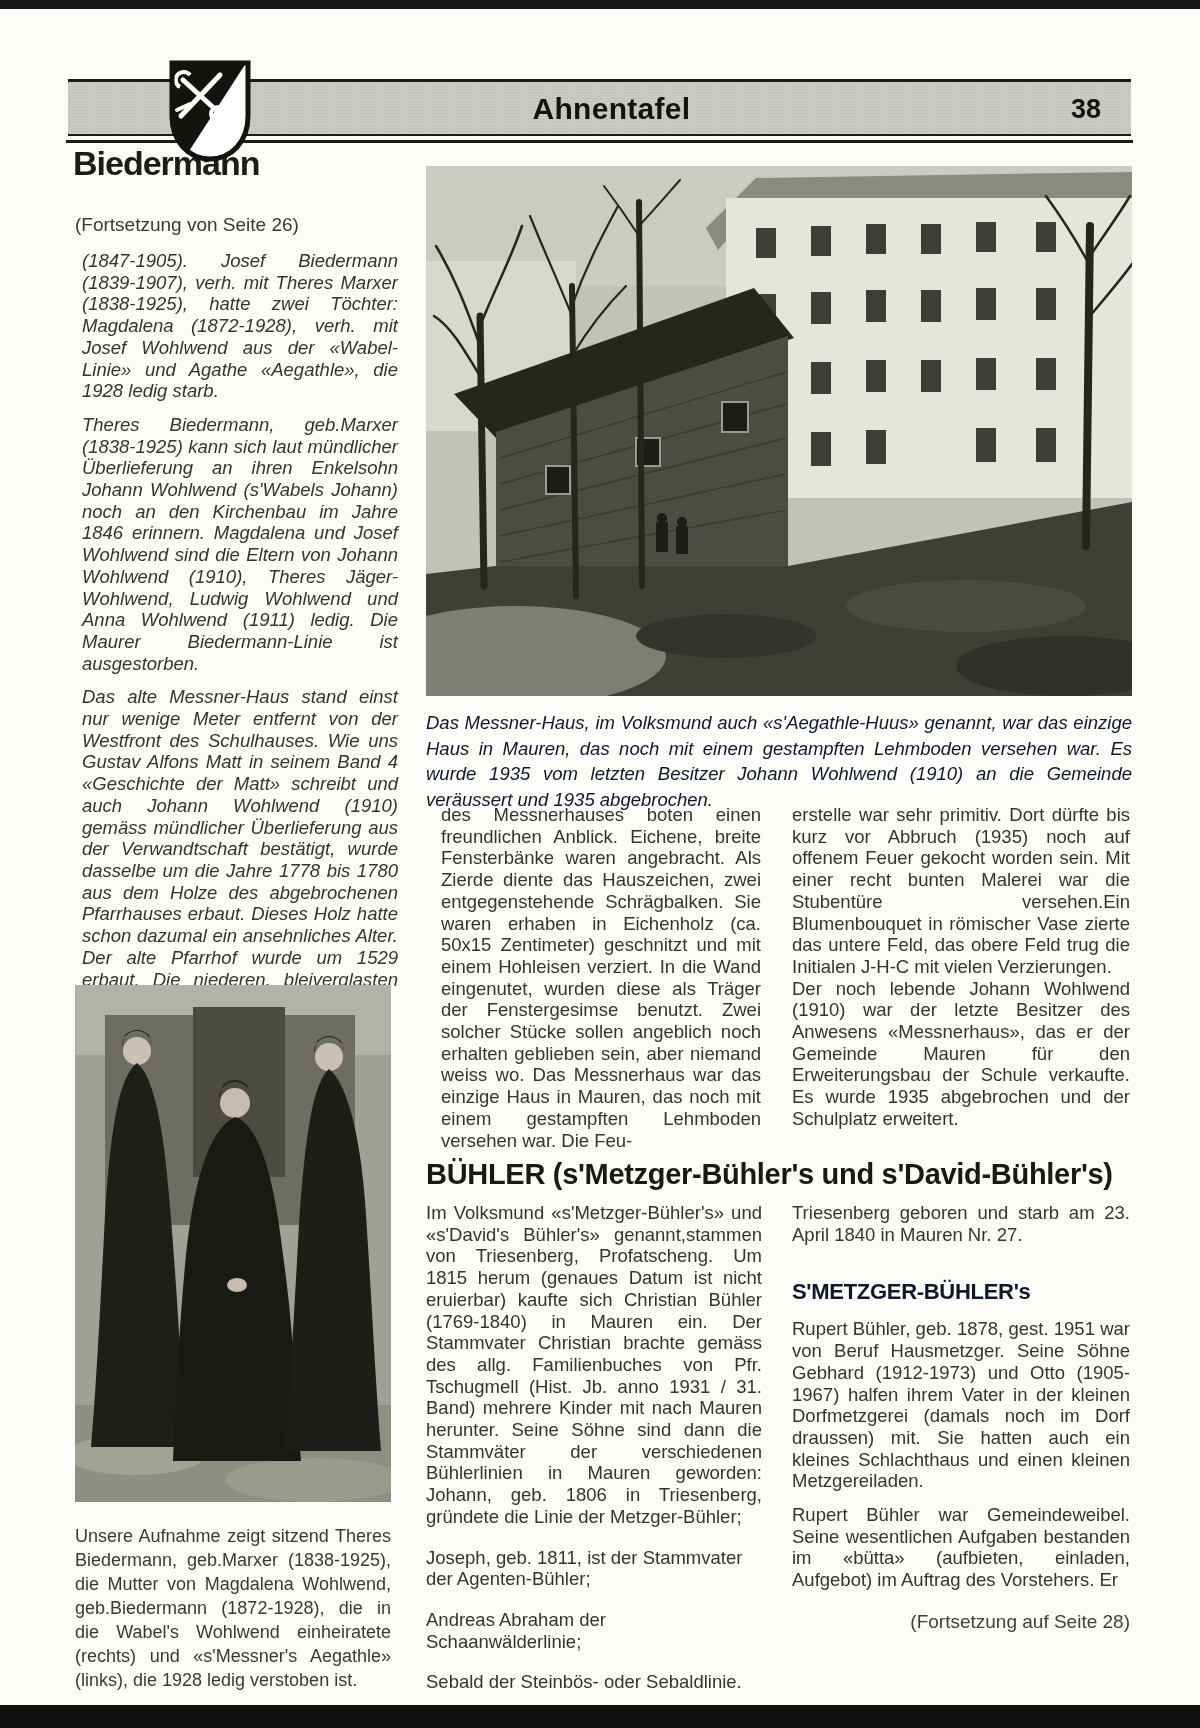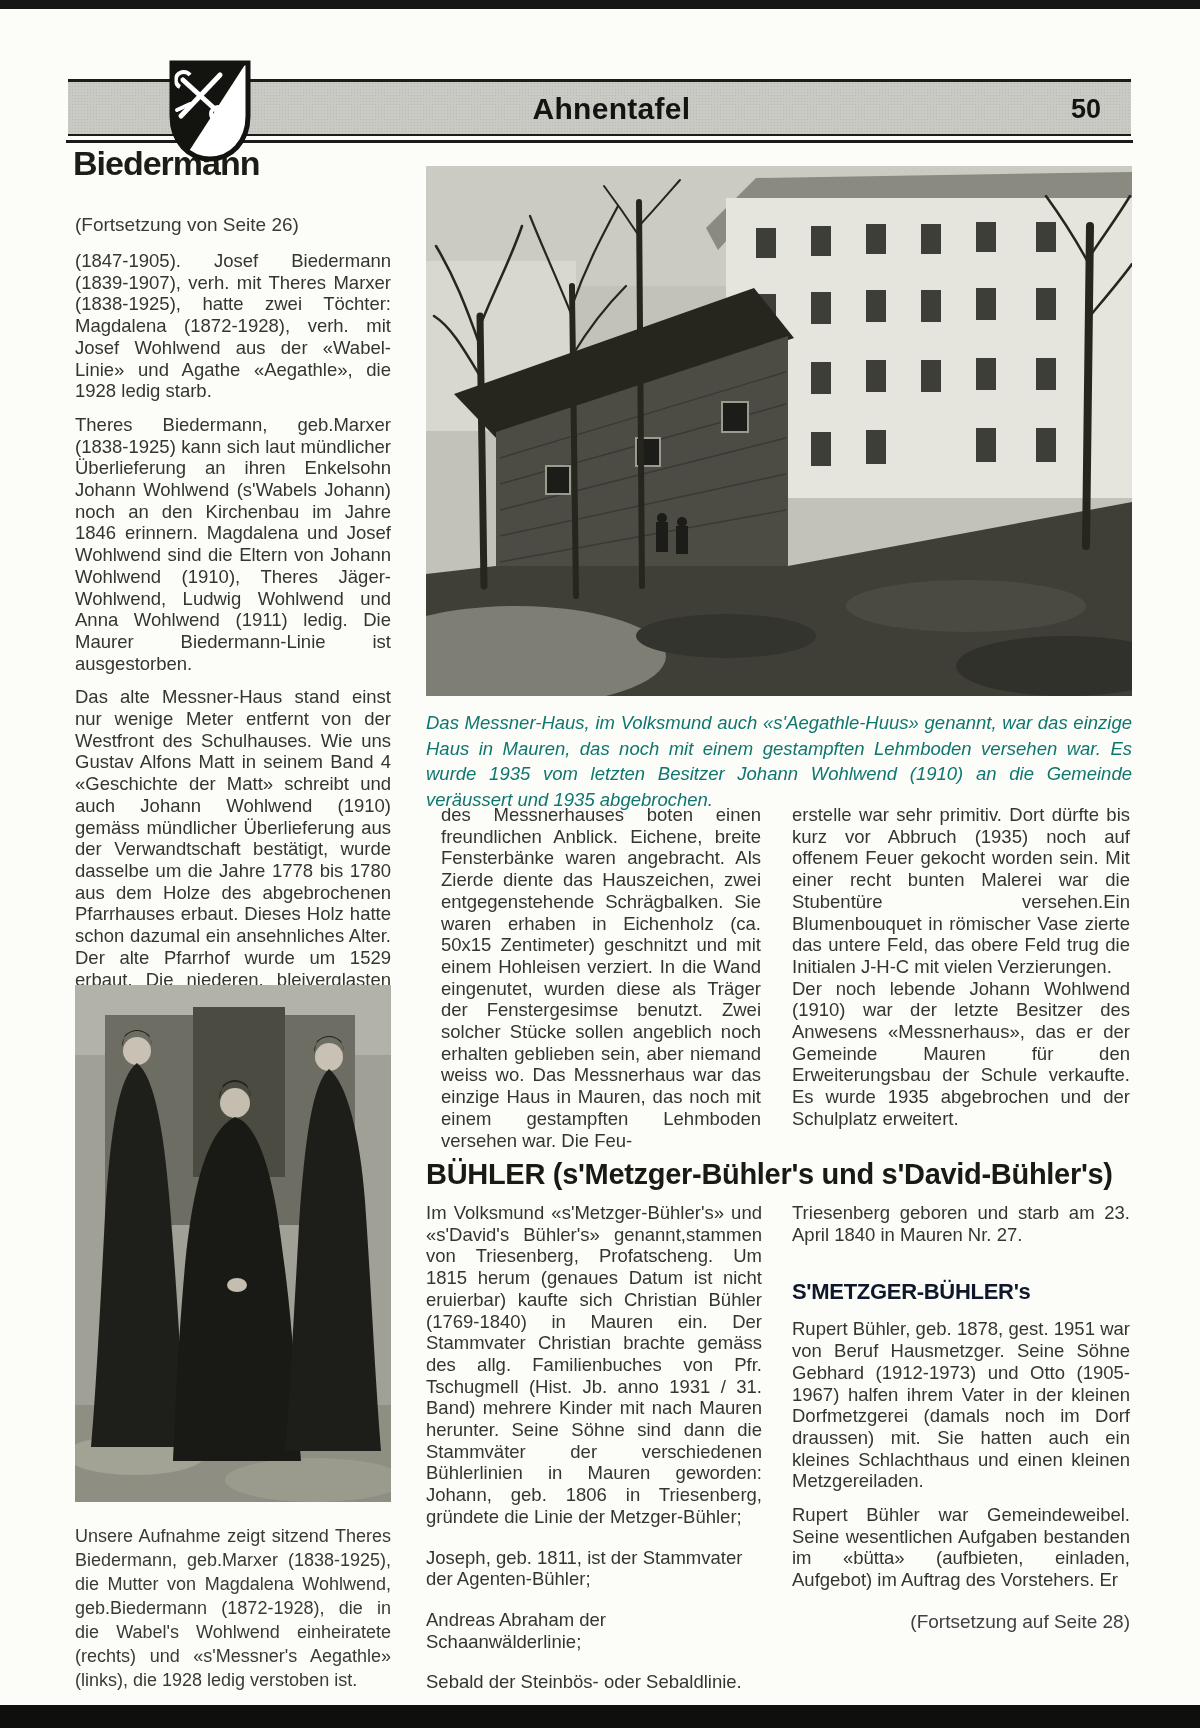--- a/index.html
+++ b/index.html
@@ -31,31 +31,31 @@
   .shield { position:absolute; left:168px; top:60px; width:84px; height:102px; z-index:3; }
 
   
   .headline {
     position:absolute; left:73px; top:144px; font-size:34px; font-weight:bold;
     letter-spacing:-1px; color:#1c1c19;
   }
   .cont-note { position:absolute; left:75px; top:214px; font-size:19px; color:#3a3a34; }
   .body-text { font-size:18.5px; line-height:21.7px; text-align:justify; color:#35352f; }
   .col { position:absolute; }
-  .col-left  { left:75px;  top:250px;  width:316px; }
+  .col-left  { left:82px;  top:250px;  width:316px;font-style:italic; }
   .col-mid   { left:441px; top:804px;  width:320px; }
   .col-right { left:792px; top:804px;  width:338px; }
   .para { margin-bottom:12px; }
   .para-tight { margin-bottom:0; }
   .subhead { font-size:19px; font-weight:bold; color:#22221e; margin:4px 0 3px 0; }
 
   .photo-main { position:absolute; left:426px; top:166px; width:706px; height:530px; }
   .caption-main {
     position:absolute; left:426px; top:710px; width:706px;
-    font-size:18.5px; font-style:italic; line-height:25.5px; text-align:justify; color:#0f766e;
+    font-size:18.5px; font-style:italic; line-height:25.5px; text-align:justify; color:#0f172a;
   }
   .photo-portrait { position:absolute; left:75px; top:985px; width:316px; height:517px; }
   .caption-portrait {
     position:absolute; left:75px; top:1524px; width:316px;
     font-size:18px; line-height:24px; text-align:justify; color:#3a3a33;
   }
 
   .buehler-title {
     position:absolute; left:426px; top:1158px; width:706px;
     font-size:29px; font-weight:bold; color:#191916; letter-spacing:-0.3px;
@@ -70,21 +70,21 @@
 </style>
 </head>
 <body>
 
 <div class="page">
 
   <div class="bar-top"></div>
 
   <div class="band">
     <div class="band-title">Ahnentafel</div>
-    <div class="band-page">50</div>
+    <div class="band-page">38</div>
   </div>
 
   <div class="shield">
     <svg viewBox="0 0 84 102" width="84" height="102">
       <defs>
         <clipPath id="shieldClip">
           <path d="M4,3 H80 V56 C80,82 63,99 42,99 C21,99 4,82 4,56 Z"></path>
         </clipPath>
       </defs>
       <g clip-path="url(#shieldClip)">

